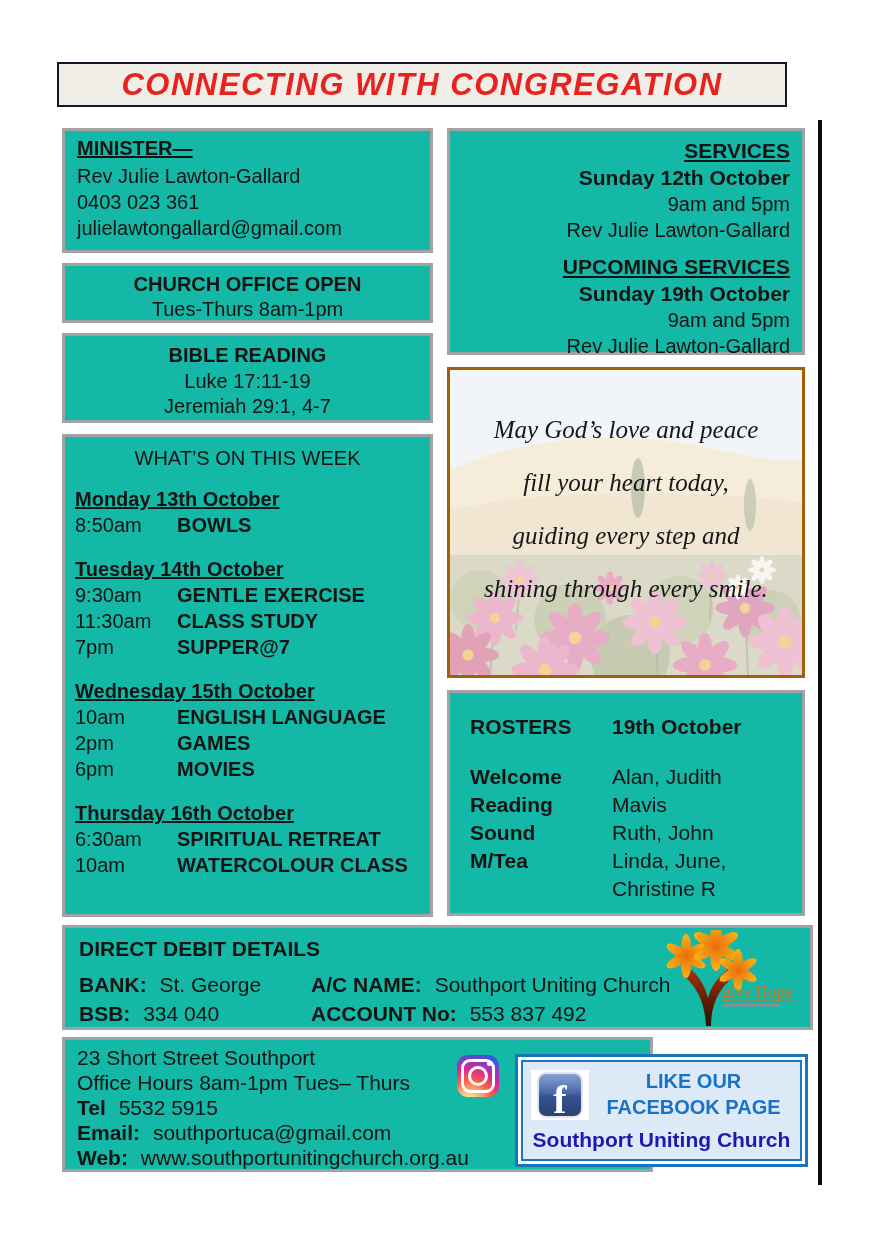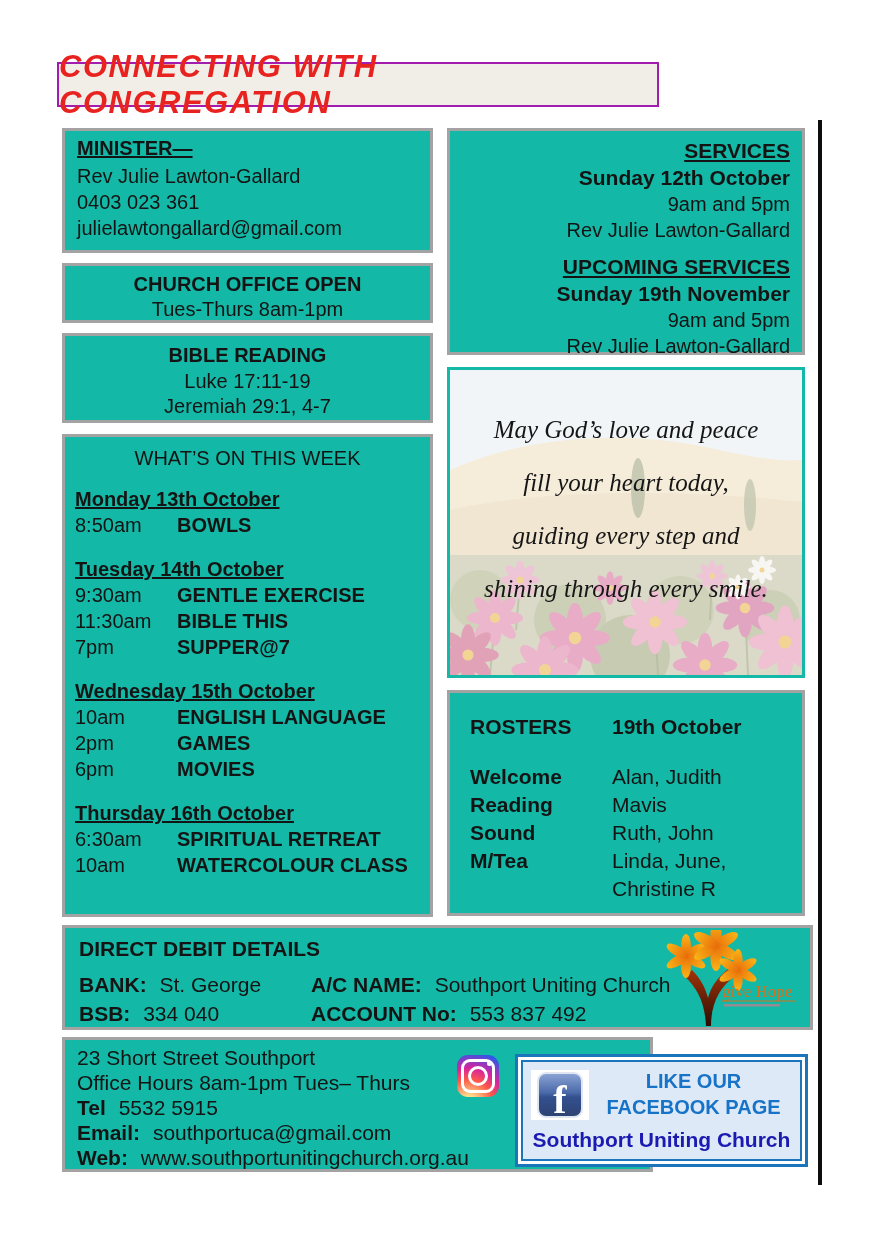--- a/index.html
+++ b/index.html
@@ -5,22 +5,22 @@
   html,body { margin:0; padding:0; background:#ffffff; }
   .page {
     position:relative; width:877px; height:1240px; background:#ffffff;
     font-family:"Liberation Sans", sans-serif; color:#141414; overflow:hidden;
   }
   .abs { position:absolute; }
   .bluebox { position:absolute; border:3px solid #a3a3a3; background:#14b8a6; box-sizing:border-box; }
 
   
   .title-banner {
-    left:57px; top:62px; width:602px; height:45px;
-    background:#f1ede7; border:2px solid #a21caf; box-sizing:border-box;
+    left:57px; top:62px; width:730px; height:45px;
+    background:#f1ede7; border:2px solid #0f172a; box-sizing:border-box;
     display:flex; align-items:center; justify-content:center;
   }
   .title-banner span {
     color:#e8221f; font-size:31px; font-weight:bold; font-style:italic; letter-spacing:1.5px;
   }
 
   
   .minister { left:62px; top:128px; width:371px; height:125px; padding:6px 12px; }
   .minister .hd { font-weight:bold; font-size:20px; text-decoration:underline; margin-bottom:3px; }
   .minister .ln { font-size:20px; line-height:26px; }
@@ -43,21 +43,21 @@
   .evrow .n { font-weight:bold; }
 
   
   .services { left:447px; top:128px; width:358px; height:227px; text-align:right; padding:6px 12px 0 0; }
   .services .hd { font-weight:bold; font-size:21px; text-decoration:underline; line-height:27px; }
   .services .dt { font-weight:bold; font-size:21px; line-height:27px; }
   .services .ln { font-size:20px; line-height:26px; }
   .services .gap { height:10px; }
 
   
-  .quote { left:447px; top:367px; width:358px; height:311px; border:3px solid #14b8a6; box-sizing:border-box; overflow:hidden; }
+  .quote { left:447px; top:367px; width:358px; height:311px; border:3px solid #a16207; box-sizing:border-box; overflow:hidden; }
   .quote svg { position:absolute; left:0; top:0; width:100%; height:100%; }
   .qlines { position:absolute; left:0; top:0; width:100%; height:100%; }
   .qline {
     position:absolute; width:100%; text-align:center;
     font-family:"Liberation Serif", serif; font-style:italic; font-size:25px; color:#161616;
   }
   .qline.q0 { top:46px; } .qline.q1 { top:99px; } .qline.q2 { top:152px; } .qline.q3 { top:205px; }
 
   
   .rosters { left:447px; top:690px; width:358px; height:226px; padding:20px 0 0 20px; }
@@ -138,21 +138,21 @@
     </div>
 
     <div class="day">
       <div class="date">Tuesday 14th October</div>
       <div class="evrow">
         <span class="t">9:30am</span>
         <span class="n">GENTLE EXERCISE</span>
       </div>
       <div class="evrow">
         <span class="t">11:30am</span>
-        <span class="n">BIBLE THIS</span>
+        <span class="n">CLASS STUDY</span>
       </div>
       <div class="evrow">
         <span class="t">7pm</span>
         <span class="n">SUPPER@7</span>
       </div>
     </div>
 
     <div class="day">
       <div class="date">Wednesday 15th October</div>
       <div class="evrow">
@@ -182,21 +182,21 @@
     </div>
   </div>
 
   <div class="bluebox services">
     <div class="hd">SERVICES</div>
     <div class="dt">Sunday 12th October</div>
     <div class="ln">9am and 5pm</div>
     <div class="ln">Rev Julie Lawton-Gallard</div>
     <div class="gap"></div>
     <div class="hd">UPCOMING SERVICES</div>
-    <div class="dt">Sunday 19th November</div>
+    <div class="dt">Sunday 19th October</div>
     <div class="ln">9am and 5pm</div>
     <div class="ln">Rev Julie Lawton-Gallard</div>
   </div>
 
   <div class="abs quote">
     <svg viewBox="0 0 352 305" preserveAspectRatio="none" aria-hidden="true">
       <defs>
         <g id="cosmos">
           <ellipse rx="6.5" ry="15" cy="-13" fill="inherit"></ellipse>
           <ellipse rx="6.5" ry="15" cy="-13" transform="rotate(45)"></ellipse>

